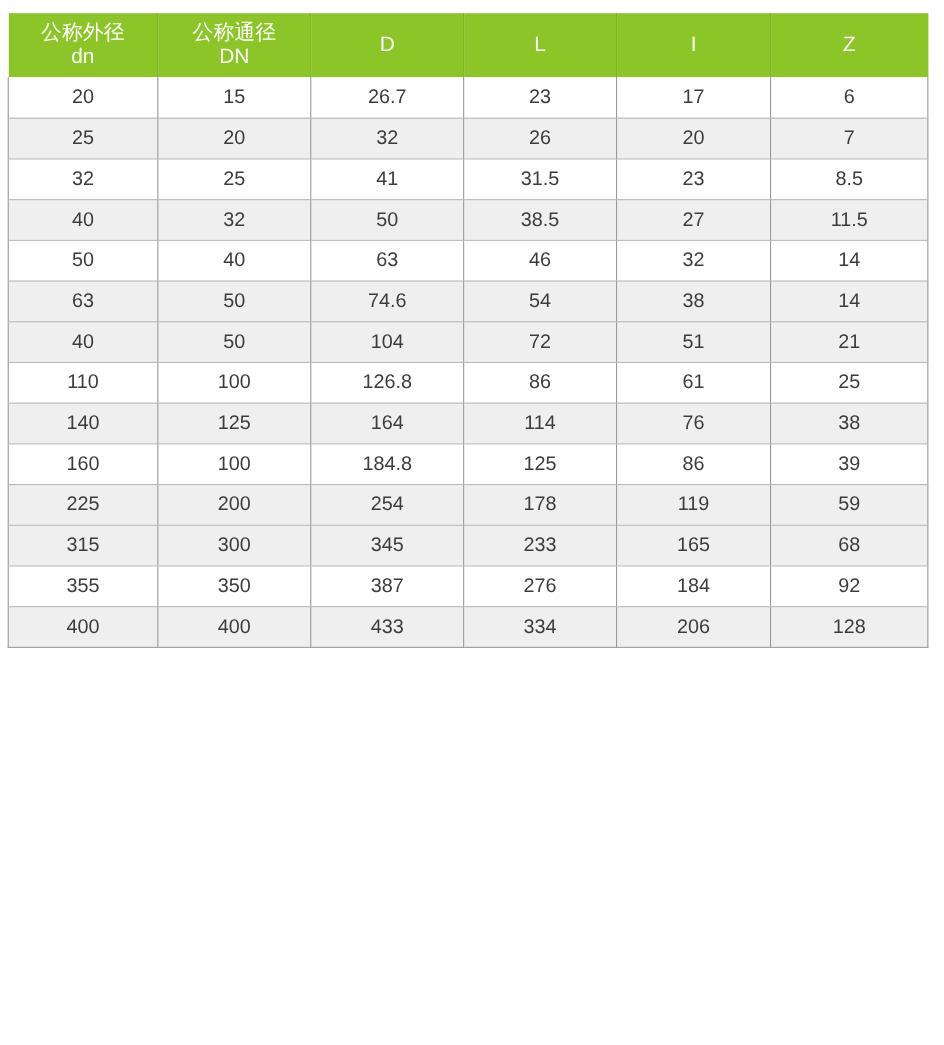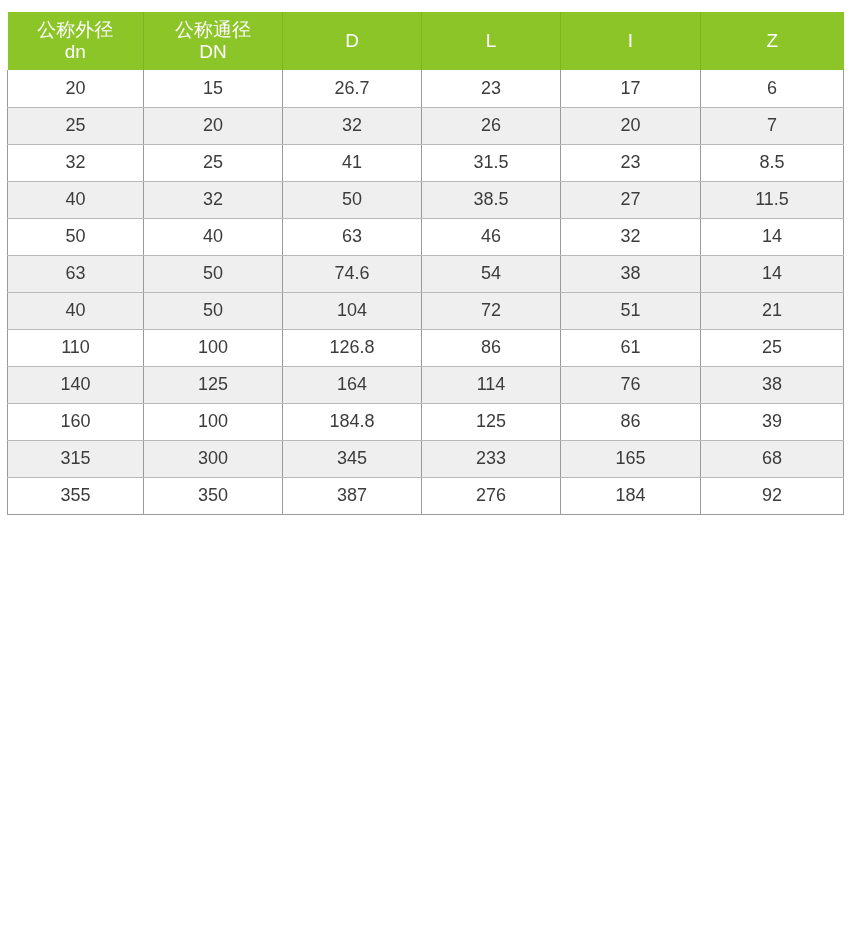--- a/index.html
+++ b/index.html
@@ -198,31 +198,47 @@
         </tr>
         <tr class="even">
           <td>160</td>
           <td>100</td>
           <td>184.8</td>
           <td>125</td>
           <td>86</td>
           <td>39</td>
         </tr>
         <tr class="odd">
+          <td>225</td>
+          <td>200</td>
+          <td>254</td>
+          <td>178</td>
+          <td>119</td>
+          <td>59</td>
+        </tr>
+        <tr class="odd">
           <td>315</td>
           <td>300</td>
           <td>345</td>
           <td>233</td>
           <td>165</td>
           <td>68</td>
         </tr>
         <tr class="even">
           <td>355</td>
           <td>350</td>
           <td>387</td>
           <td>276</td>
           <td>184</td>
           <td>92</td>
         </tr>
+        <tr class="odd">
+          <td>400</td>
+          <td>400</td>
+          <td>433</td>
+          <td>334</td>
+          <td>206</td>
+          <td>128</td>
+        </tr>
       </tbody>
   </table>
 
 </div>
 
 </body></html>

